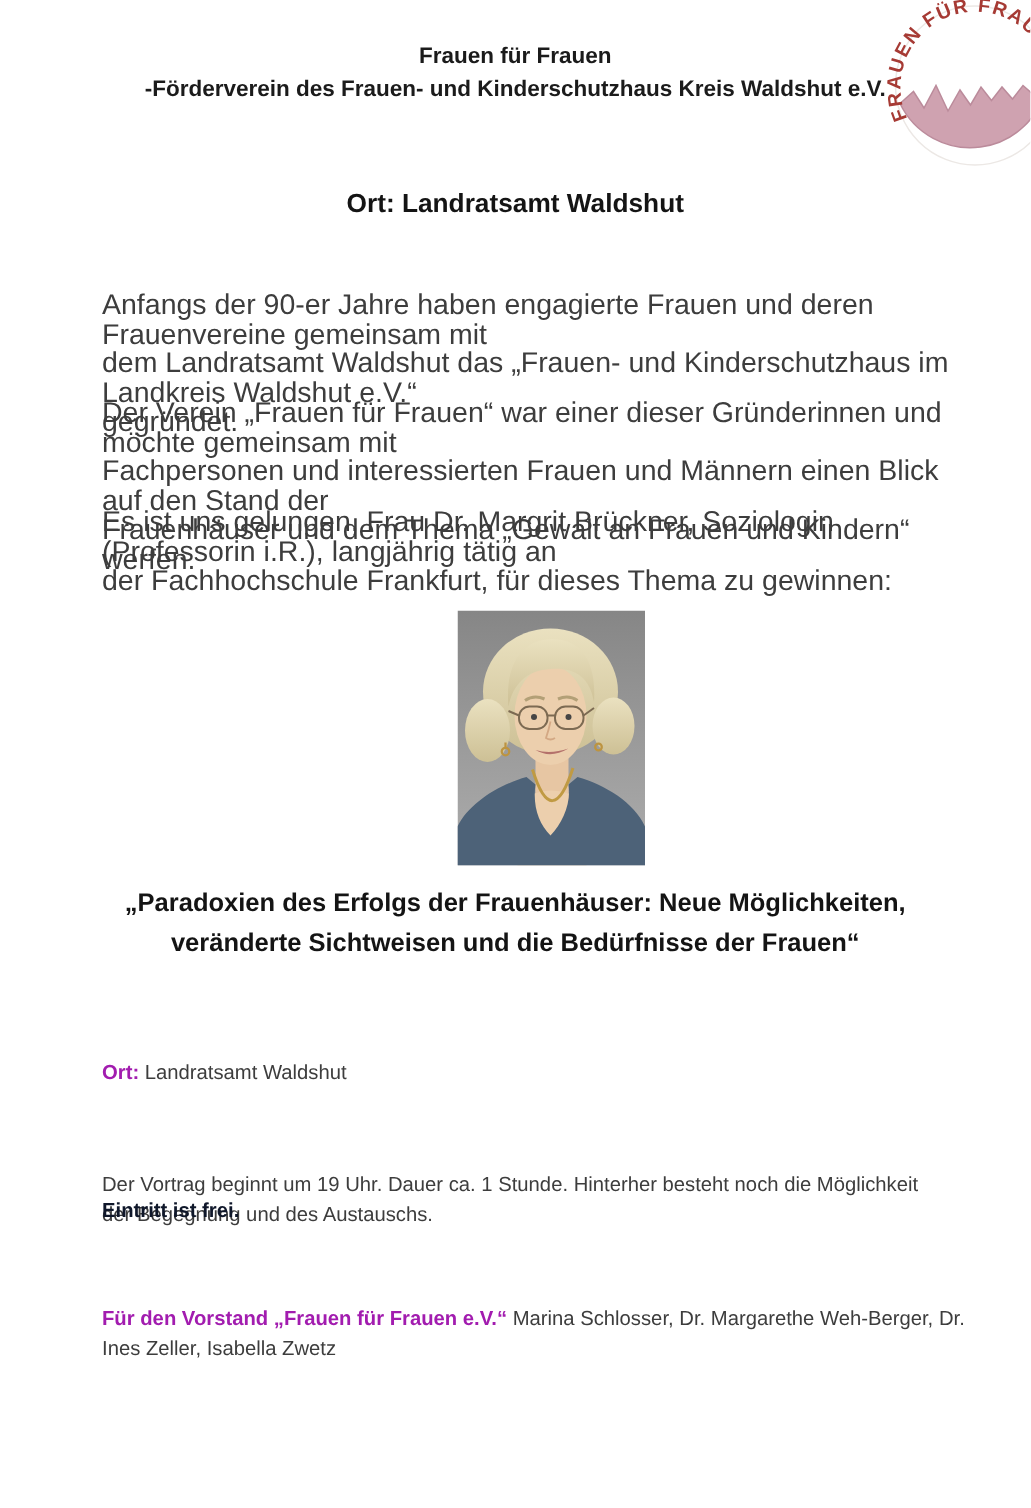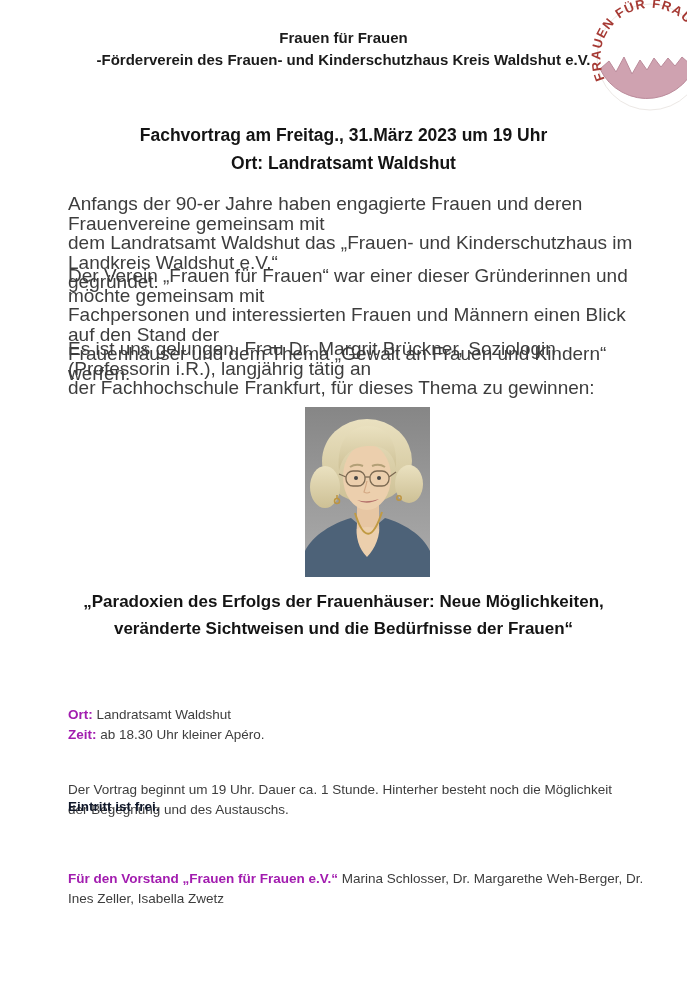--- a/index.html
+++ b/index.html
@@ -72,21 +72,20 @@
       <circle cx="62" cy="57" r="53" fill="#ffffff" stroke="#ece8e5" stroke-width="1"></circle>
       <path d="M12,69 L21,61 L28,72 L36,57 L44,74 L52,60 L59,70 L66,58 L73,67 L80,58 L87,66 L94,57 L102,64 L110,56 A52,52 0 0 1 12,69 Z" fill="#cfa2b0" stroke="#bb8b9b" stroke-width="1"></path>
       <path id="logo-text-arc" d="M17,79 A50,50 0 1 1 108,37" fill="none"></path>
       <text font-size="13" font-weight="bold" fill="#a63a34" letter-spacing="1.2" font-family="Liberation Sans, sans-serif">
         <textPath href="#logo-text-arc">FRAUEN FÜR FRAUEN</textPath>
       </text>
     </svg>
   </div>
 
   <div class="event-title">
-    <div>Fachvortrag am Freitag., 31.März 2023 um 19 Uhr</div>
     <div>Ort: Landratsamt Waldshut</div>
   </div>
 
   <div class="para p1">Anfangs der 90-er Jahre haben engagierte Frauen und deren Frauenvereine gemeinsam mit
 dem Landratsamt Waldshut das „Frauen- und Kinderschutzhaus im Landkreis Waldshut e.V.“
 gegründet.</div>
   <div class="para p3">Es ist uns gelungen, Frau Dr. Margrit Brückner, Soziologin (Professorin i.R.), langjährig tätig an
 der Fachhochschule Frankfurt, für dieses Thema zu gewinnen:</div>
   <div class="para p2">Der Verein „Frauen für Frauen“ war einer dieser Gründerinnen und möchte gemeinsam mit
 Fachpersonen und interessierten Frauen und Männern einen Blick auf den Stand der
@@ -143,23 +142,20 @@
       <path d="M0,170 L0,144 C8,128 28,116 46,111 L52,116 C50,130 54,142 62,150 C70,142 76,128 74,116 L80,111 C98,116 118,128 125,144 L125,170 Z" fill="#4d6278"></path>
     </svg>
   </div>
 
   <div class="quote-title">„Paradoxien des Erfolgs der Frauenhäuser: Neue Möglichkeiten,
 veränderte Sichtweisen und die Bedürfnisse der Frauen“</div>
 
   <div class="row row-ort">
     <span class="lbl">Ort:</span><span> Landratsamt Waldshut</span>
   </div>
-  <div class="row row-zeit">
-    <span class="lbl">Zeit:</span><span> ab 18.30 Uhr kleiner Apéro.</span>
-  </div>
   <div class="row row-vortrag">Der Vortrag beginnt um 19 Uhr. Dauer ca. 1 Stunde. Hinterher besteht noch die Möglichkeit
 der Begegnung und des Austauschs.</div>
   <div class="row row-eintritt">Eintritt ist frei.</div>
 
   <div class="row row-vorstand">
     <span class="lbl">Für den Vorstand „Frauen für Frauen e.V.“</span><span class="names"> Marina Schlosser, Dr. Margarethe Weh-Berger, Dr.
 Ines Zeller, Isabella Zwetz</span>
   </div>
 
 </div>

